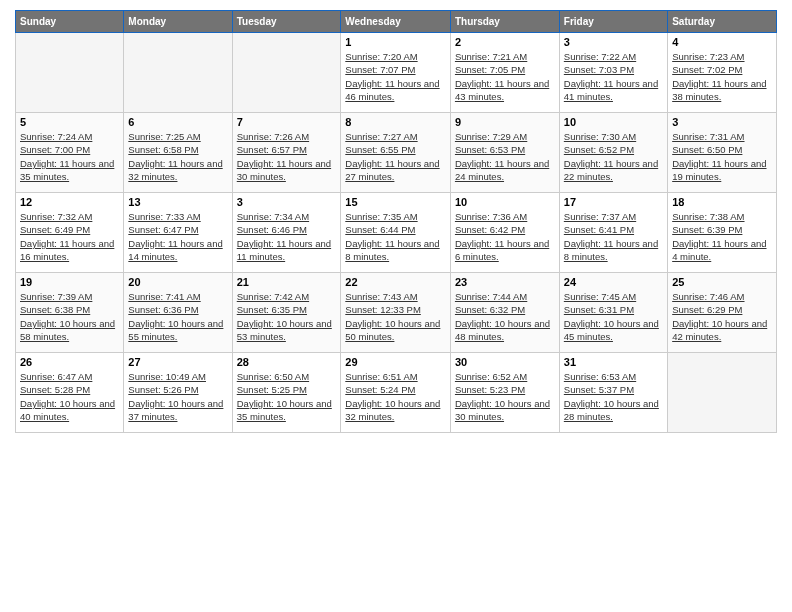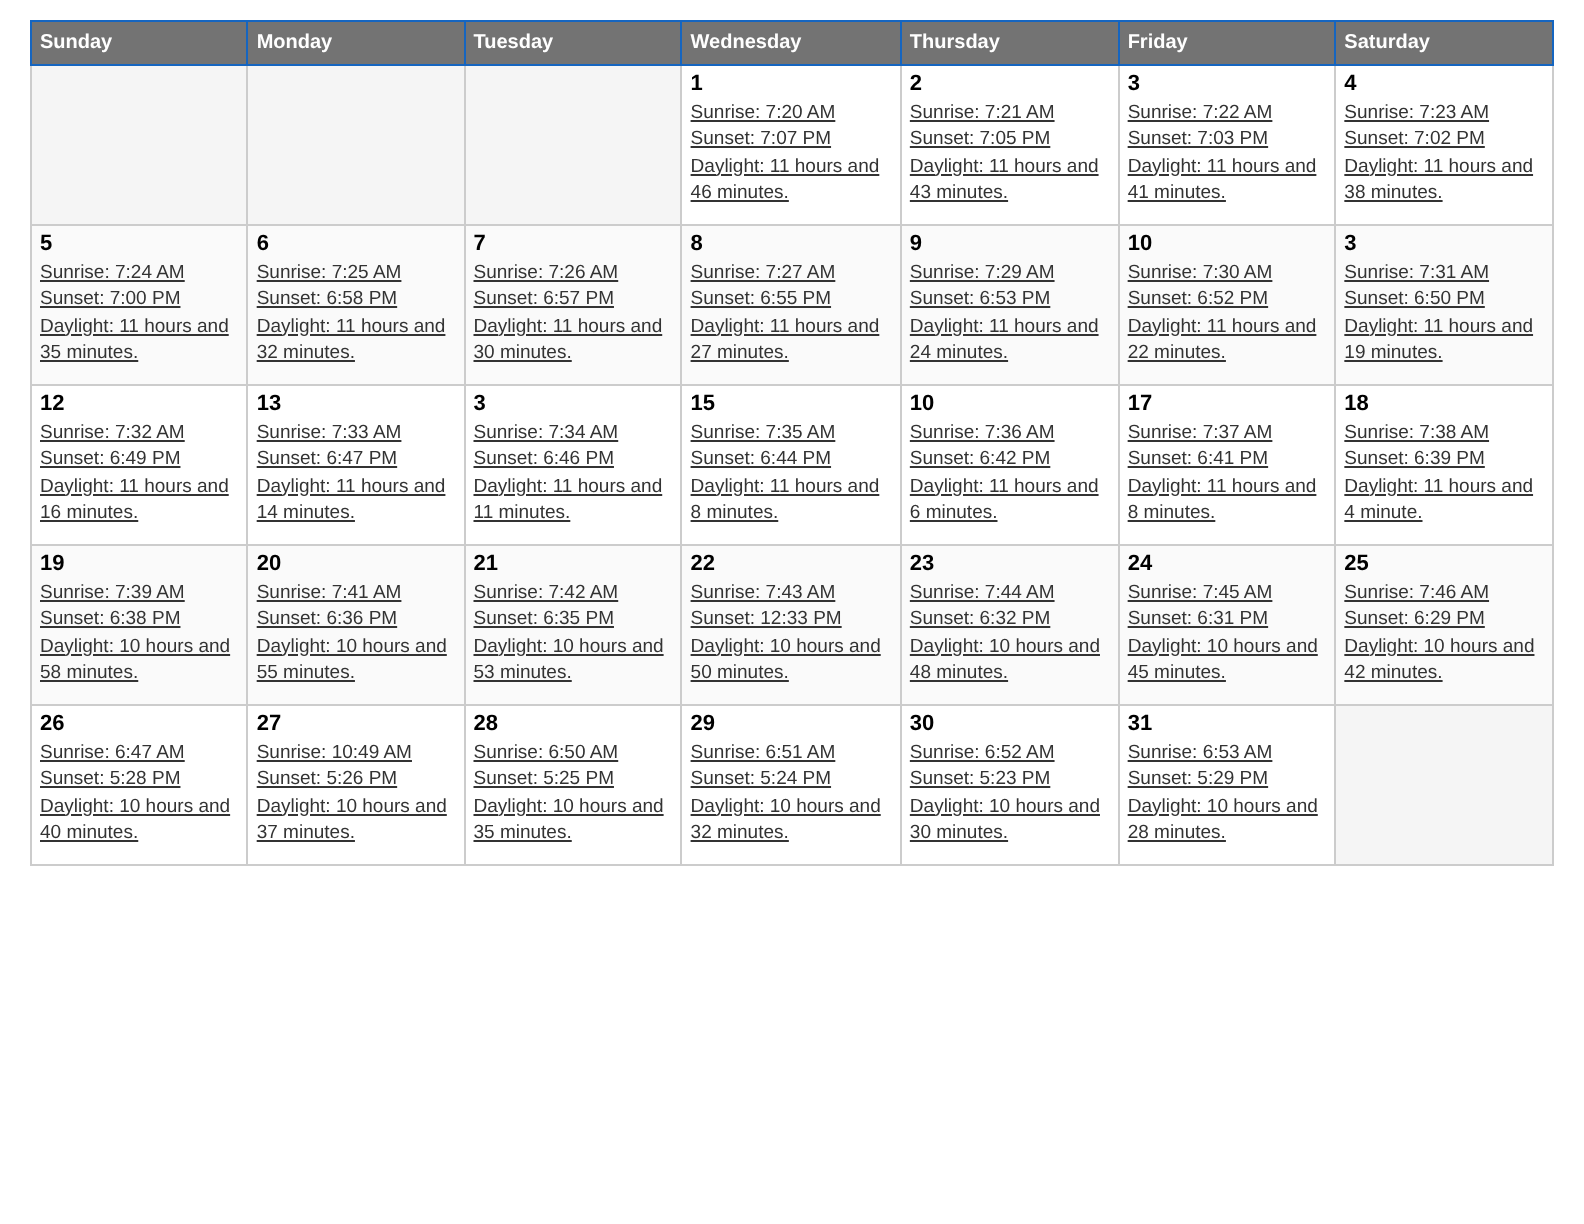--- a/index.html
+++ b/index.html
@@ -234,19 +234,19 @@
           <td>
             <span class="day-num">29</span>
             <div class="day-info"><span>Sunrise: 6:51 AM</span><br><span>Sunset: 5:24 PM</span><br><span>Daylight: 10 hours and 32 minutes.</span></div>
           </td>
           <td>
             <span class="day-num">30</span>
             <div class="day-info"><span>Sunrise: 6:52 AM</span><br><span>Sunset: 5:23 PM</span><br><span>Daylight: 10 hours and 30 minutes.</span></div>
           </td>
           <td>
             <span class="day-num">31</span>
-            <div class="day-info"><span>Sunrise: 6:53 AM</span><br><span>Sunset: 5:29 PM</span><br><span>Daylight: 10 hours and 28 minutes.</span></div>
+            <div class="day-info"><span>Sunrise: 6:53 AM</span><br><span>Sunset: 5:37 PM</span><br><span>Daylight: 10 hours and 28 minutes.</span></div>
           </td>
           <td class="empty"></td>
         </tr>
       </tbody>
   </table>
 </div>
 
 </body></html>

